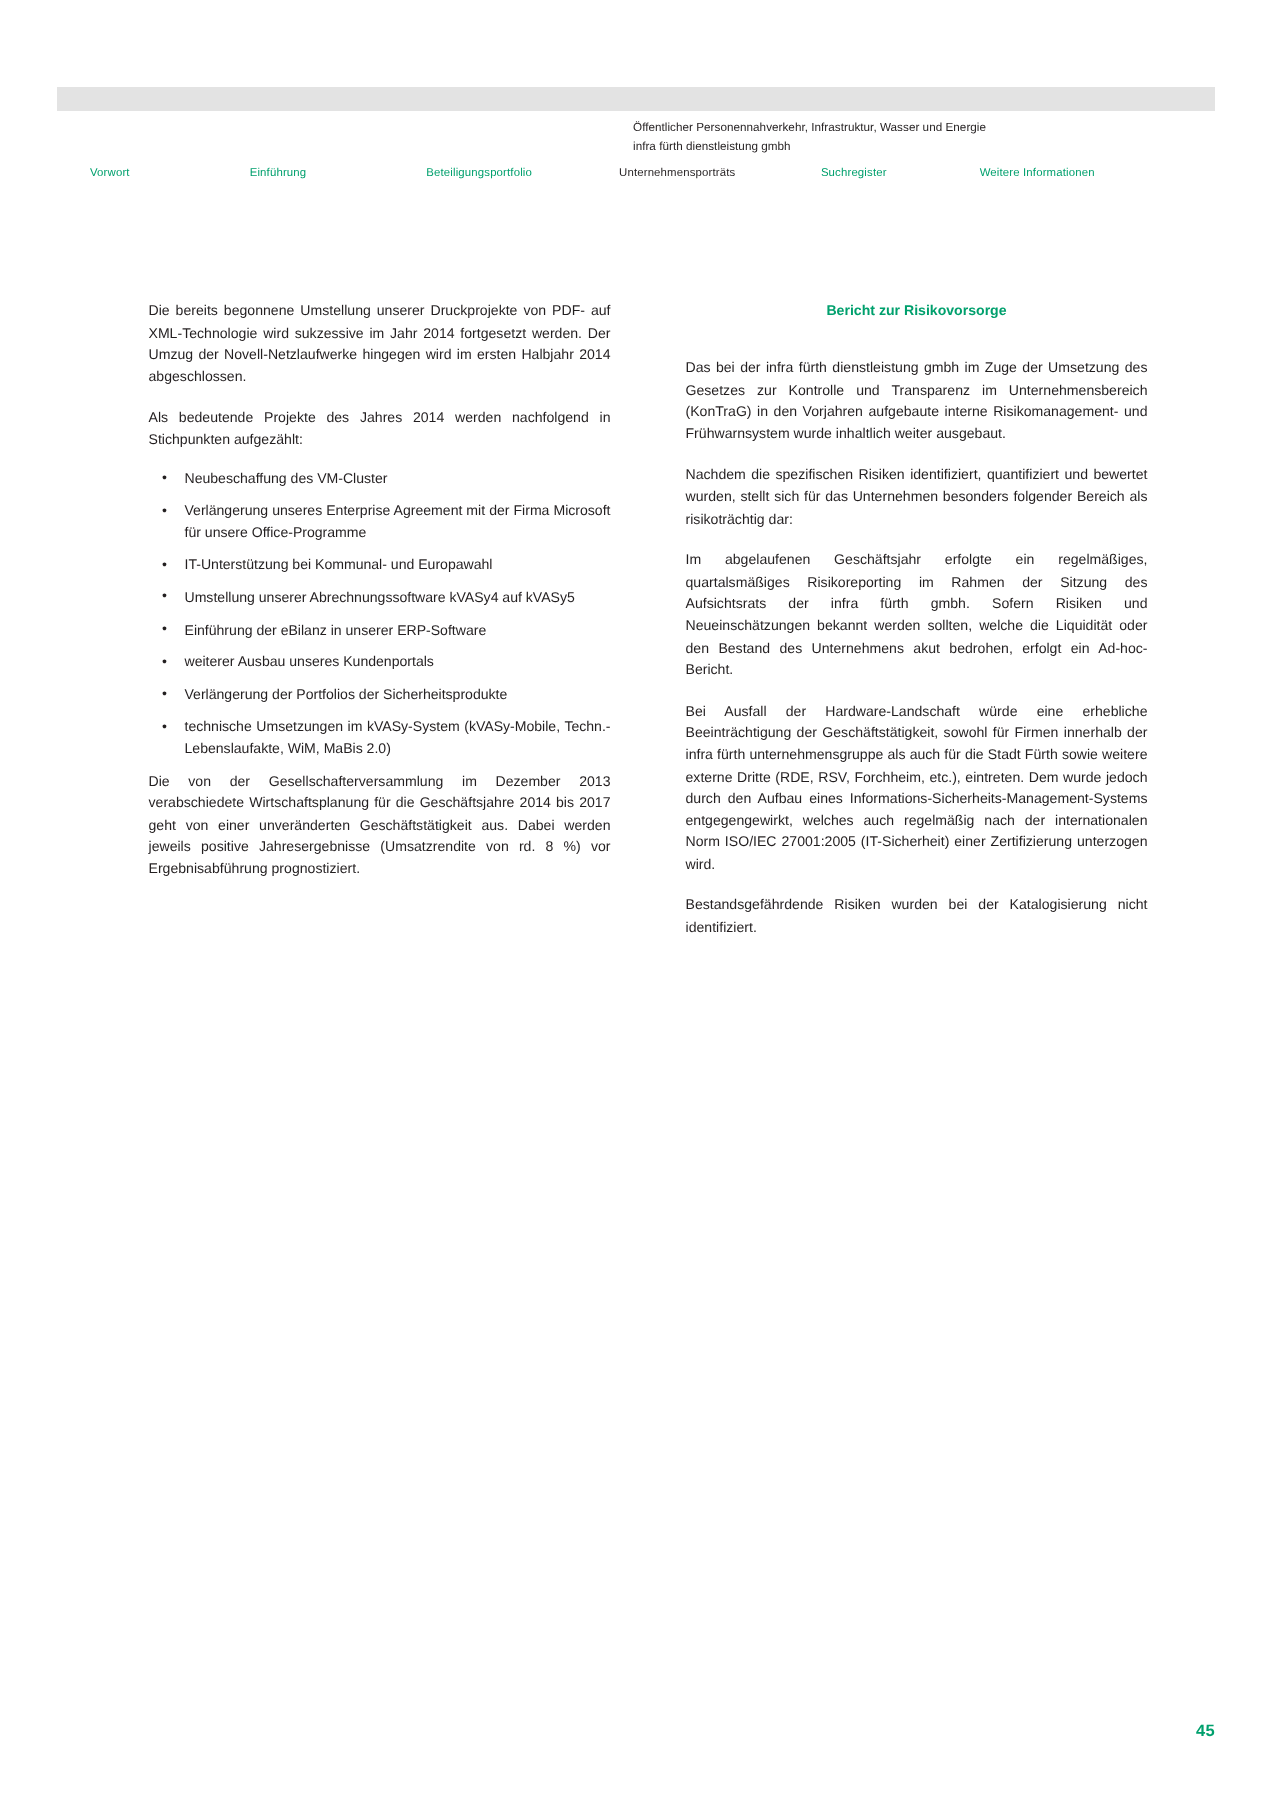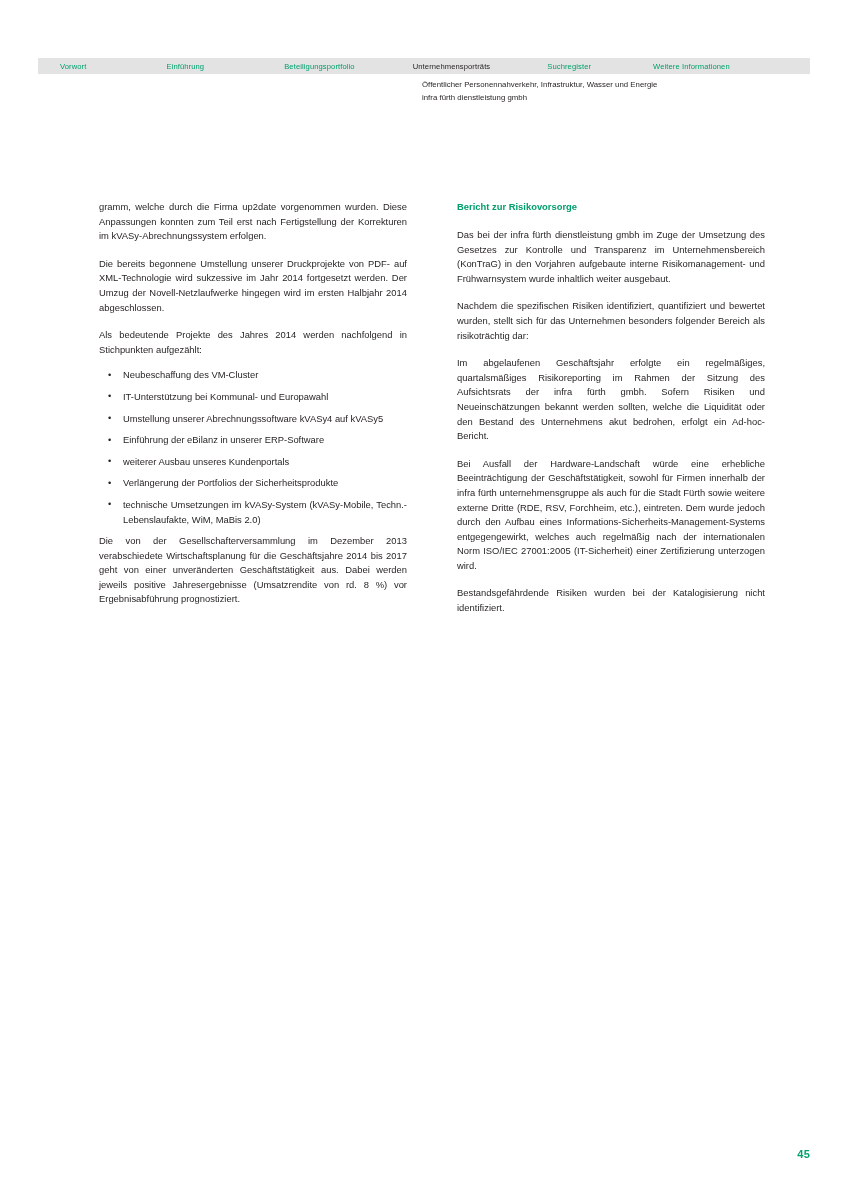--- a/index.html
+++ b/index.html
@@ -22,20 +22,21 @@
     left: 38px;
     top: 58px;
     width: 772px;
     height: 16px;
     background: #e3e3e3;
   }
   .navbar .nav-items {
     display: flex;
     height: 100%;
     align-items: center;
+    margin-top: 48px;
   }
   .nav-item {
     font-size: 7.6px;
     color: #00a06d;
     letter-spacing: 0.1px;
     white-space: nowrap;
   }
   .nav-item.n0 { margin-left: 22px; }
   .nav-item.n1 { margin-left: 80px; }
   .nav-item.n2 { margin-left: 80px; }
@@ -74,26 +75,27 @@
     margin: 0 0 13px 0;
     font-size: 9.4px;
     line-height: 14.6px;
     text-align: justify;
     color: #231f20;
     letter-spacing: 0.01px;
   }
   p.body.tight { margin-bottom: 11px; }
 
   h2.sub {
-    margin: 0 0 14px 0;
+    margin: 0 0 24px 0;
     font-size: 9.4px;
     line-height: 14px;
     color: #00a06d;
     font-weight: bold;
     letter-spacing: 0.01px;
+    text-align: center;
   }
 
   ul.bullets {
     margin: 0 0 1px 0;
     padding: 0;
     list-style: none;
   }
   ul.bullets li {
     position: relative;
     padding-left: 24px;
@@ -140,26 +142,26 @@
 </div>
 
 <div class="runhead">
   <div>Öffentlicher Personennahverkehr, Infrastruktur, Wasser und Energie</div>
   <div>infra fürth dienstleistung gmbh</div>
 </div>
 
 <div class="columns">
 
   <div class="col left">
-    <p class="body">gramm, welche durch die Firma up2date vorgenommen wurden. Diese Anpassungen konnten zum Teil erst nach Fertigstellung der Korrekturen im kVASy-Abrechnungssystem erfolgen.</p>
     <p class="body">Die bereits begonnene Umstellung unserer Druckprojekte von PDF- auf XML-Technologie wird sukzessive im Jahr 2014 fortgesetzt werden. Der Umzug der Novell-Netzlaufwerke hingegen wird im ersten Halbjahr 2014 abgeschlossen.</p>
     <p class="body tight">Als bedeutende Projekte des Jahres 2014 werden nachfolgend in Stichpunkten aufgezählt:</p>
 
     <ul class="bullets">
       <li>Neubeschaffung des VM-Cluster</li>
+      <li>Verlängerung unseres Enterprise Agreement mit der Firma Microsoft für unsere Office-Programme</li>
       <li>IT-Unterstützung bei Kommunal- und Europawahl</li>
       <li>Umstellung unserer Abrechnungssoftware kVASy4 auf kVASy5</li>
       <li>Einführung der eBilanz in unserer ERP-Software</li>
       <li>weiterer Ausbau unseres Kundenportals</li>
       <li>Verlängerung der Portfolios der Sicherheitsprodukte</li>
       <li>technische Umsetzungen im kVASy-System (kVASy-Mobile, Techn.-Lebenslaufakte, WiM, MaBis 2.0)</li>
     </ul>
 
     <p class="body">Die von der Gesellschafterversammlung im Dezember 2013 verabschiedete Wirtschaftsplanung für die Geschäftsjahre 2014 bis 2017 geht von einer unveränderten Geschäftstätigkeit aus. Dabei werden jeweils positive Jahresergebnisse (Umsatzrendite von rd. 8 %) vor Ergebnisabführung prognostiziert.</p>
   </div>

